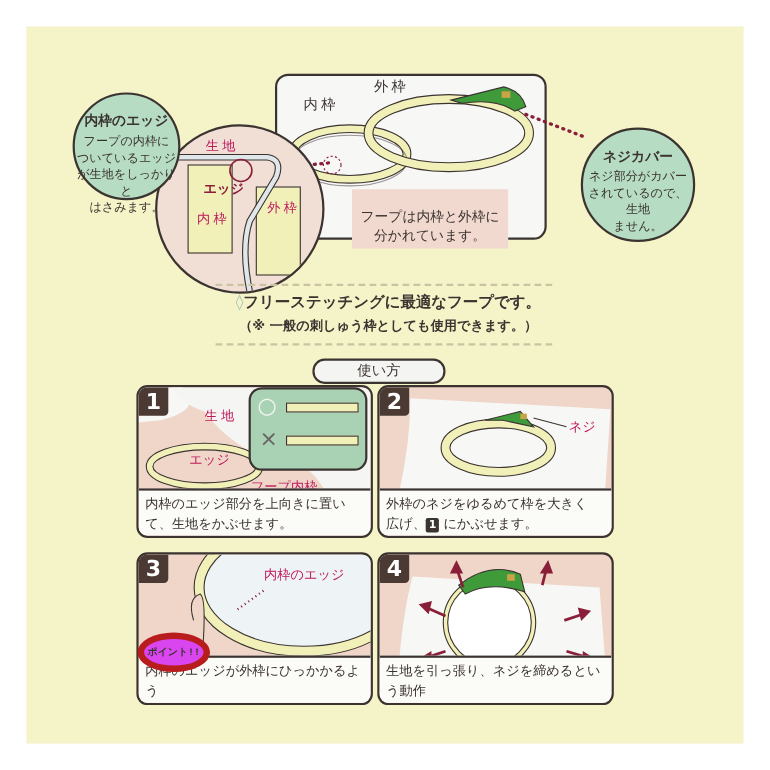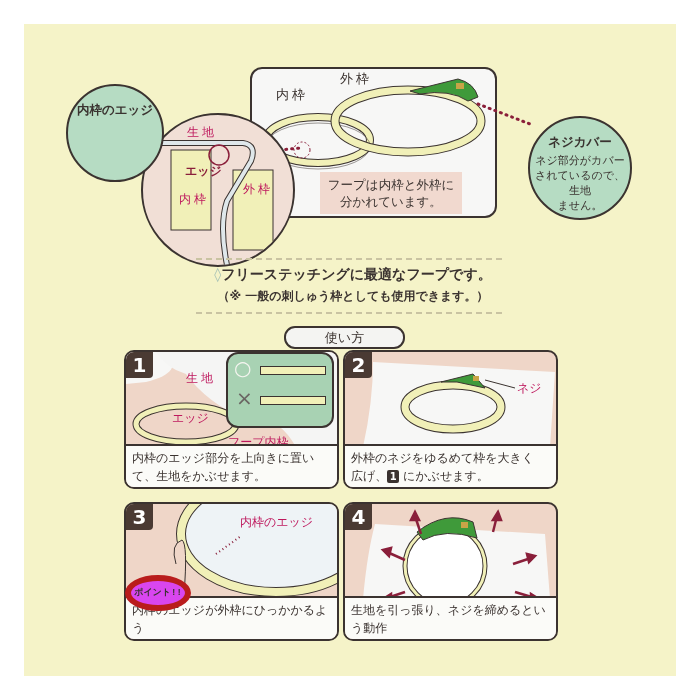--- a/index.html
+++ b/index.html
@@ -6,21 +6,21 @@
   body { width:700px; height:700px; position:relative; overflow:hidden;
          font-family:"DejaVu Sans", sans-serif; color:#3a3330; }
   .panel { position:absolute; left:24px; top:24px; width:652px; height:652px; background:#f5f3c8; }
   .abs { position:absolute; }
 
   
   .top-box { position:absolute; left:250px; top:67px; width:243px; height:147px; background:#f7f7f6;
              border:2px solid #3b3330; border-radius:12px; }
   .ring-label { position:absolute; font-size:13px; color:#3b3330; letter-spacing:3px; }
   .split-note { position:absolute; left:320px; top:172px; width:142px; height:38px; background:#f1d9cf;
-                font-size:12.5px; text-align:center; line-height:17px; padding-top:4px; color:#3b3330; }
+                font-size:12.5px; text-align:center; line-height:17px; padding-top:16px; color:#3b3330; }
 
   
   .bubble { position:absolute; border-radius:50%; background:#b6dcc3; border:2px solid #3b3330; text-align:center; color:#3a3330; }
   .bubble .title { font-weight:bold; font-size:12.5px; margin-top:16px; }
   .bubble .body { font-size:11px; line-height:15px; margin-top:2px; }
 
   .zoom-circle { position:absolute; left:141px; top:113px; width:150px; height:150px; border-radius:50%;
                  border:2px solid #3b3330; background:#f1dfd6; overflow:hidden; }
 
   
@@ -88,20 +88,26 @@
     <circle cx="76" cy="40" r="10" fill="none" stroke="#8a1f3a" stroke-width="1.5"></circle>
   </svg>
   <span class="lbl" style="left:44px;top:9px;letter-spacing:3px;">生地</span>
   <span class="lbl" style="left:42px;top:48px;font-weight:bold;color:#8a1f3a;">エッジ</span>
   <span class="lbl" style="left:36px;top:76px;letter-spacing:3px;">内枠</span>
   <span class="lbl" style="left:100px;top:66px;letter-spacing:3px;">外枠</span>
 </div>
 
 <div class="bubble" style="left:66px;top:84px;width:94px;height:94px;">
   <div class="title">内枠のエッジ</div>
+  <div class="body">
+    <div>フープの内枠に</div>
+    <div>ついているエッジ</div>
+    <div>が生地をしっかりと</div>
+    <div>はさみます。</div>
+  </div>
 </div>
 
 <div class="bubble" style="left:528px;top:116px;width:100px;height:100px;">
   <div class="title">ネジカバー</div>
   <div class="body">
     <div>ネジ部分がカバー</div>
     <div>されているので、生地</div>
     <div>ません。</div>
   </div>
 </div>

